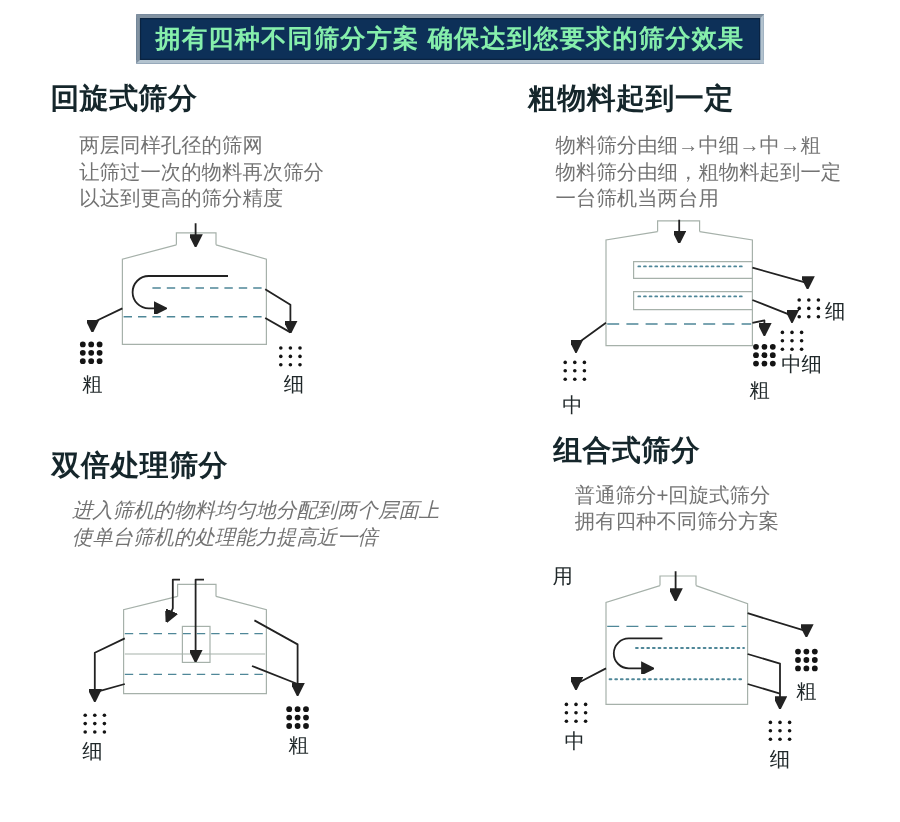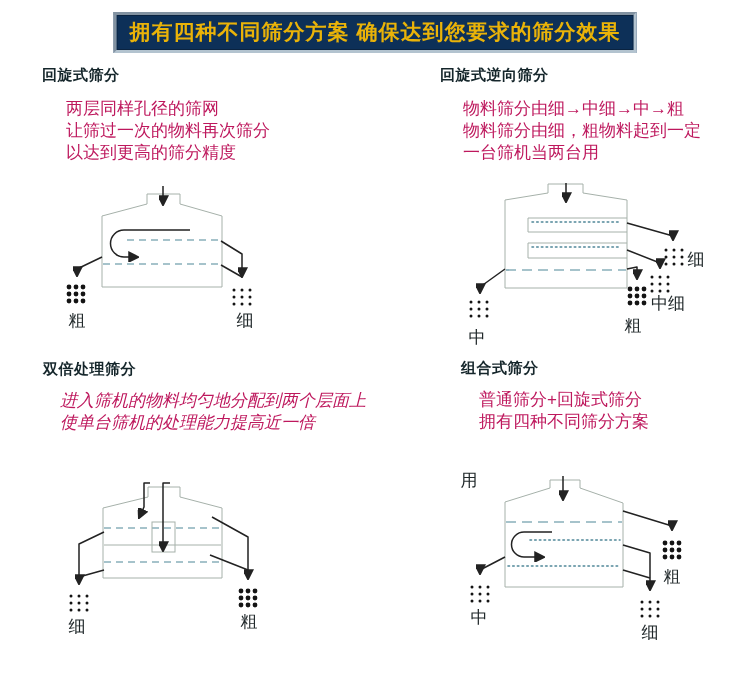--- a/index.html
+++ b/index.html
@@ -1,31 +1,31 @@
 <!DOCTYPE html>
 <html><head>
 <meta charset="utf-8">
 <style>
   html,body{margin:0;padding:0;background:#fff;}
   .page{position:relative;width:750px;height:685px;background:#ffffff;overflow:hidden;
         font-family:"Liberation Sans","DejaVu Sans",sans-serif;}
   .title-banner{position:absolute;top:12px;left:50%;transform:translateX(-50%);
-        background:#0d3058;color:#eab308;font-weight:bold;font-size:21px;
+        background:#0d3058;color:#86efac;font-weight:bold;font-size:21px;
         padding:3px 13px 4px;white-space:nowrap;letter-spacing:1px;
         border:3px solid #96aabb;border-top-color:#8292a1;border-left-color:#8292a1;
         border-bottom-color:#b3c3cf;border-right-color:#b3c3cf;
         box-shadow:inset 0 0 0 1px #0a2340;}
   .sec{position:absolute;}
-  .sec h3{margin:0;font-size:15px;font-weight:bold;color:#15262b;letter-spacing:0.5px;}
-  .desc{font-size:17px;line-height:22px;color:#be185d;}
+  .sec h3{margin:0;font-size:24px;font-weight:bold;color:#15262b;letter-spacing:0.5px;}
+  .desc{font-size:17px;line-height:22px;color:#737373;}
   #sec-rotary{left:42px;top:66px;width:330px;}
   #sec-rotary .desc{margin:13px 0 0 24px;}
   #sec-reverse{left:440px;top:66px;width:300px;}
   #sec-reverse .desc{margin:13px 0 12px 23px;}
-  #sec-double{left:43px;top:360px;width:395px;}
+  #sec-double{left:43px;top:372px;width:395px;}
   #sec-double .desc{margin:11px 0 0 17px;font-style:italic;}
   #sec-combined{left:442px;top:359px;width:300px;margin-left:19px;}
   #sec-combined .desc{margin:11px 0 0 18px;}
   .diag{position:absolute;}
   #diag-rotary{left:40px;top:183px;}
   #diag-reverse{left:420px;top:183px;}
   #diag-double{left:40px;top:465px;}
   #diag-combined{left:420px;top:460px;}
   svg .outline{stroke:#a6b1aa;stroke-width:1;fill:none;}
   svg .screen-dash{stroke:#4f8798;stroke-width:1.2;fill:none;stroke-dasharray:7 5;}
@@ -91,21 +91,21 @@
     <path class="flow" d="M181,58 L202,71 V94" marker-end="url(#ah)"></path>
     <path class="flow" d="M181,82 L202,94"></path>
     <path class="flow" d="M62,74 L37,86 V93" marker-end="url(#ah)"></path>
     <use href="#dots-coarse" class="dots" x="29" y="104"></use>
     <text class="lbl" x="37" y="143">粗</text>
     <use href="#dots-fine" class="dots" x="194" y="107"></use>
     <text class="lbl" x="205" y="143">细</text>
   </svg>
 
   <div class="sec" id="sec-reverse">
-    <h3>回旋式逆向筛分</h3>
+    <h3>粗物料起到一定</h3>
     <div class="desc">
       <div>物料筛分由细→中细→中→粗</div>
       <div>物料筛分由细，粗物料起到一定</div>
       <div>一台筛机当两台用</div>
     </div>
   </div>
 
   <svg class="diag" id="diag-reverse" width="300" height="166" viewBox="0 0 300 166">
     <path class="outline" d="M128,10 V1 H163 V10"></path>
     <path class="outline" d="M128,10 L85,17 V105 H207 V17 L163,10"></path>

